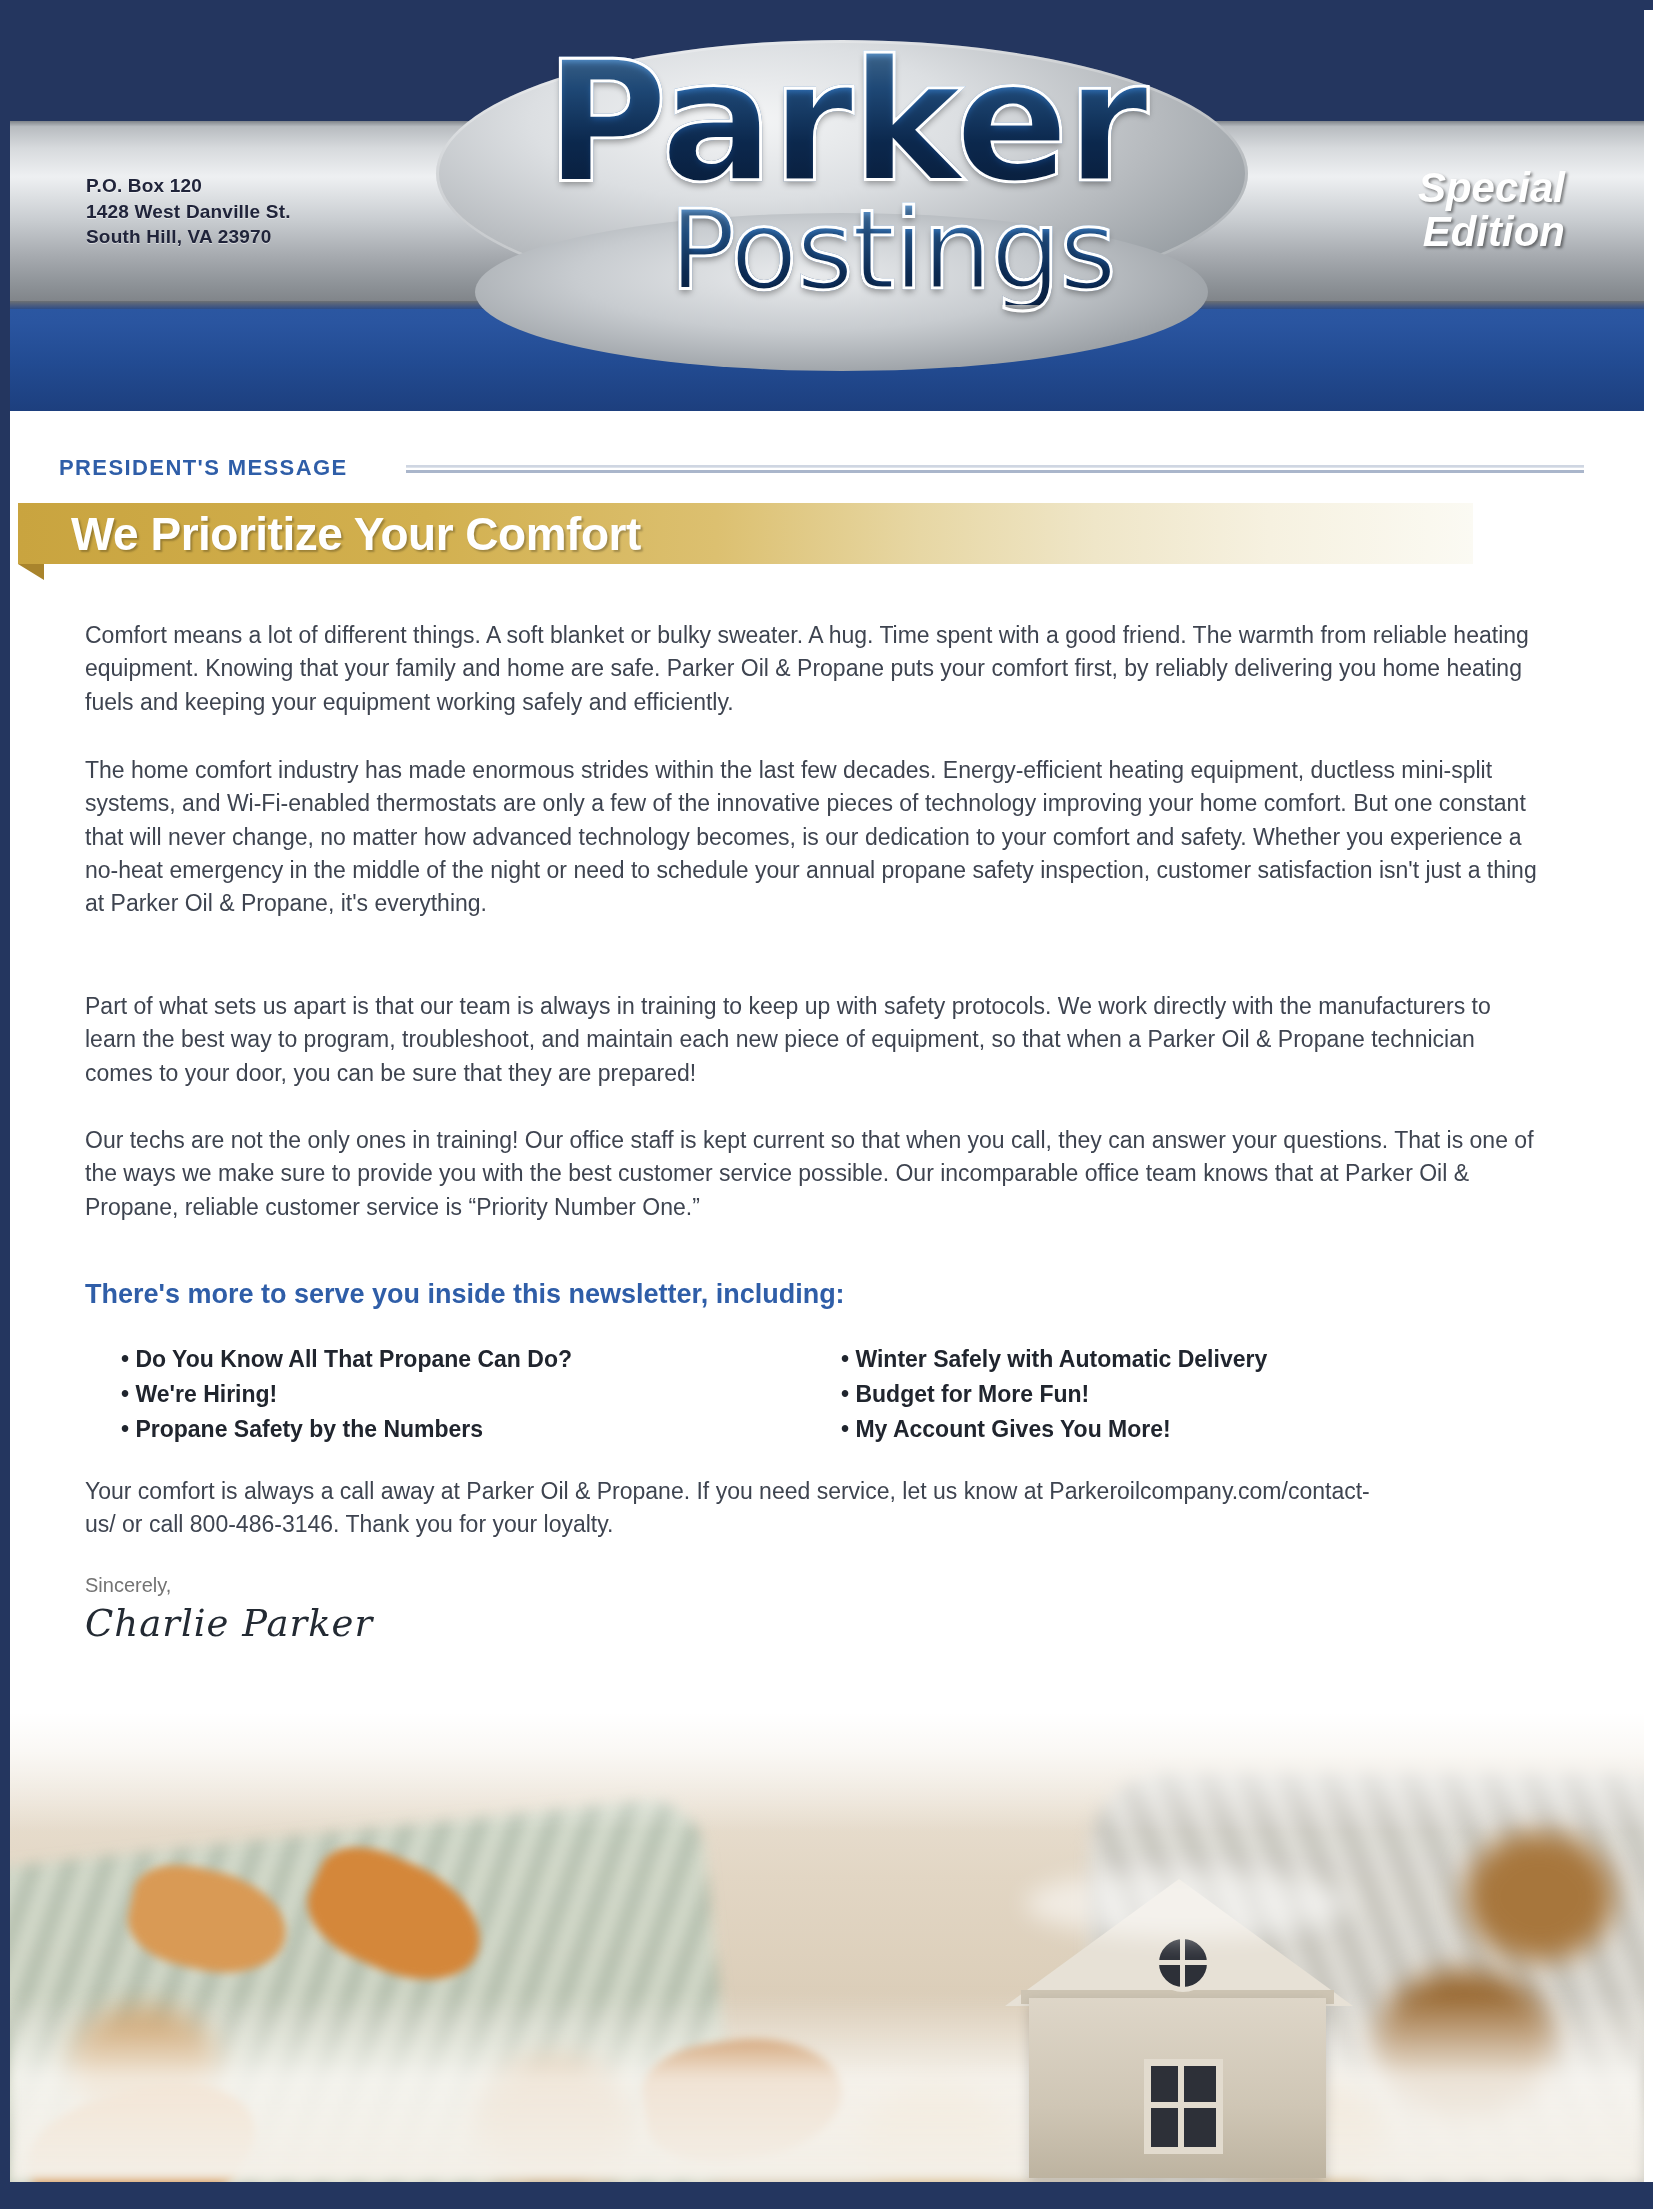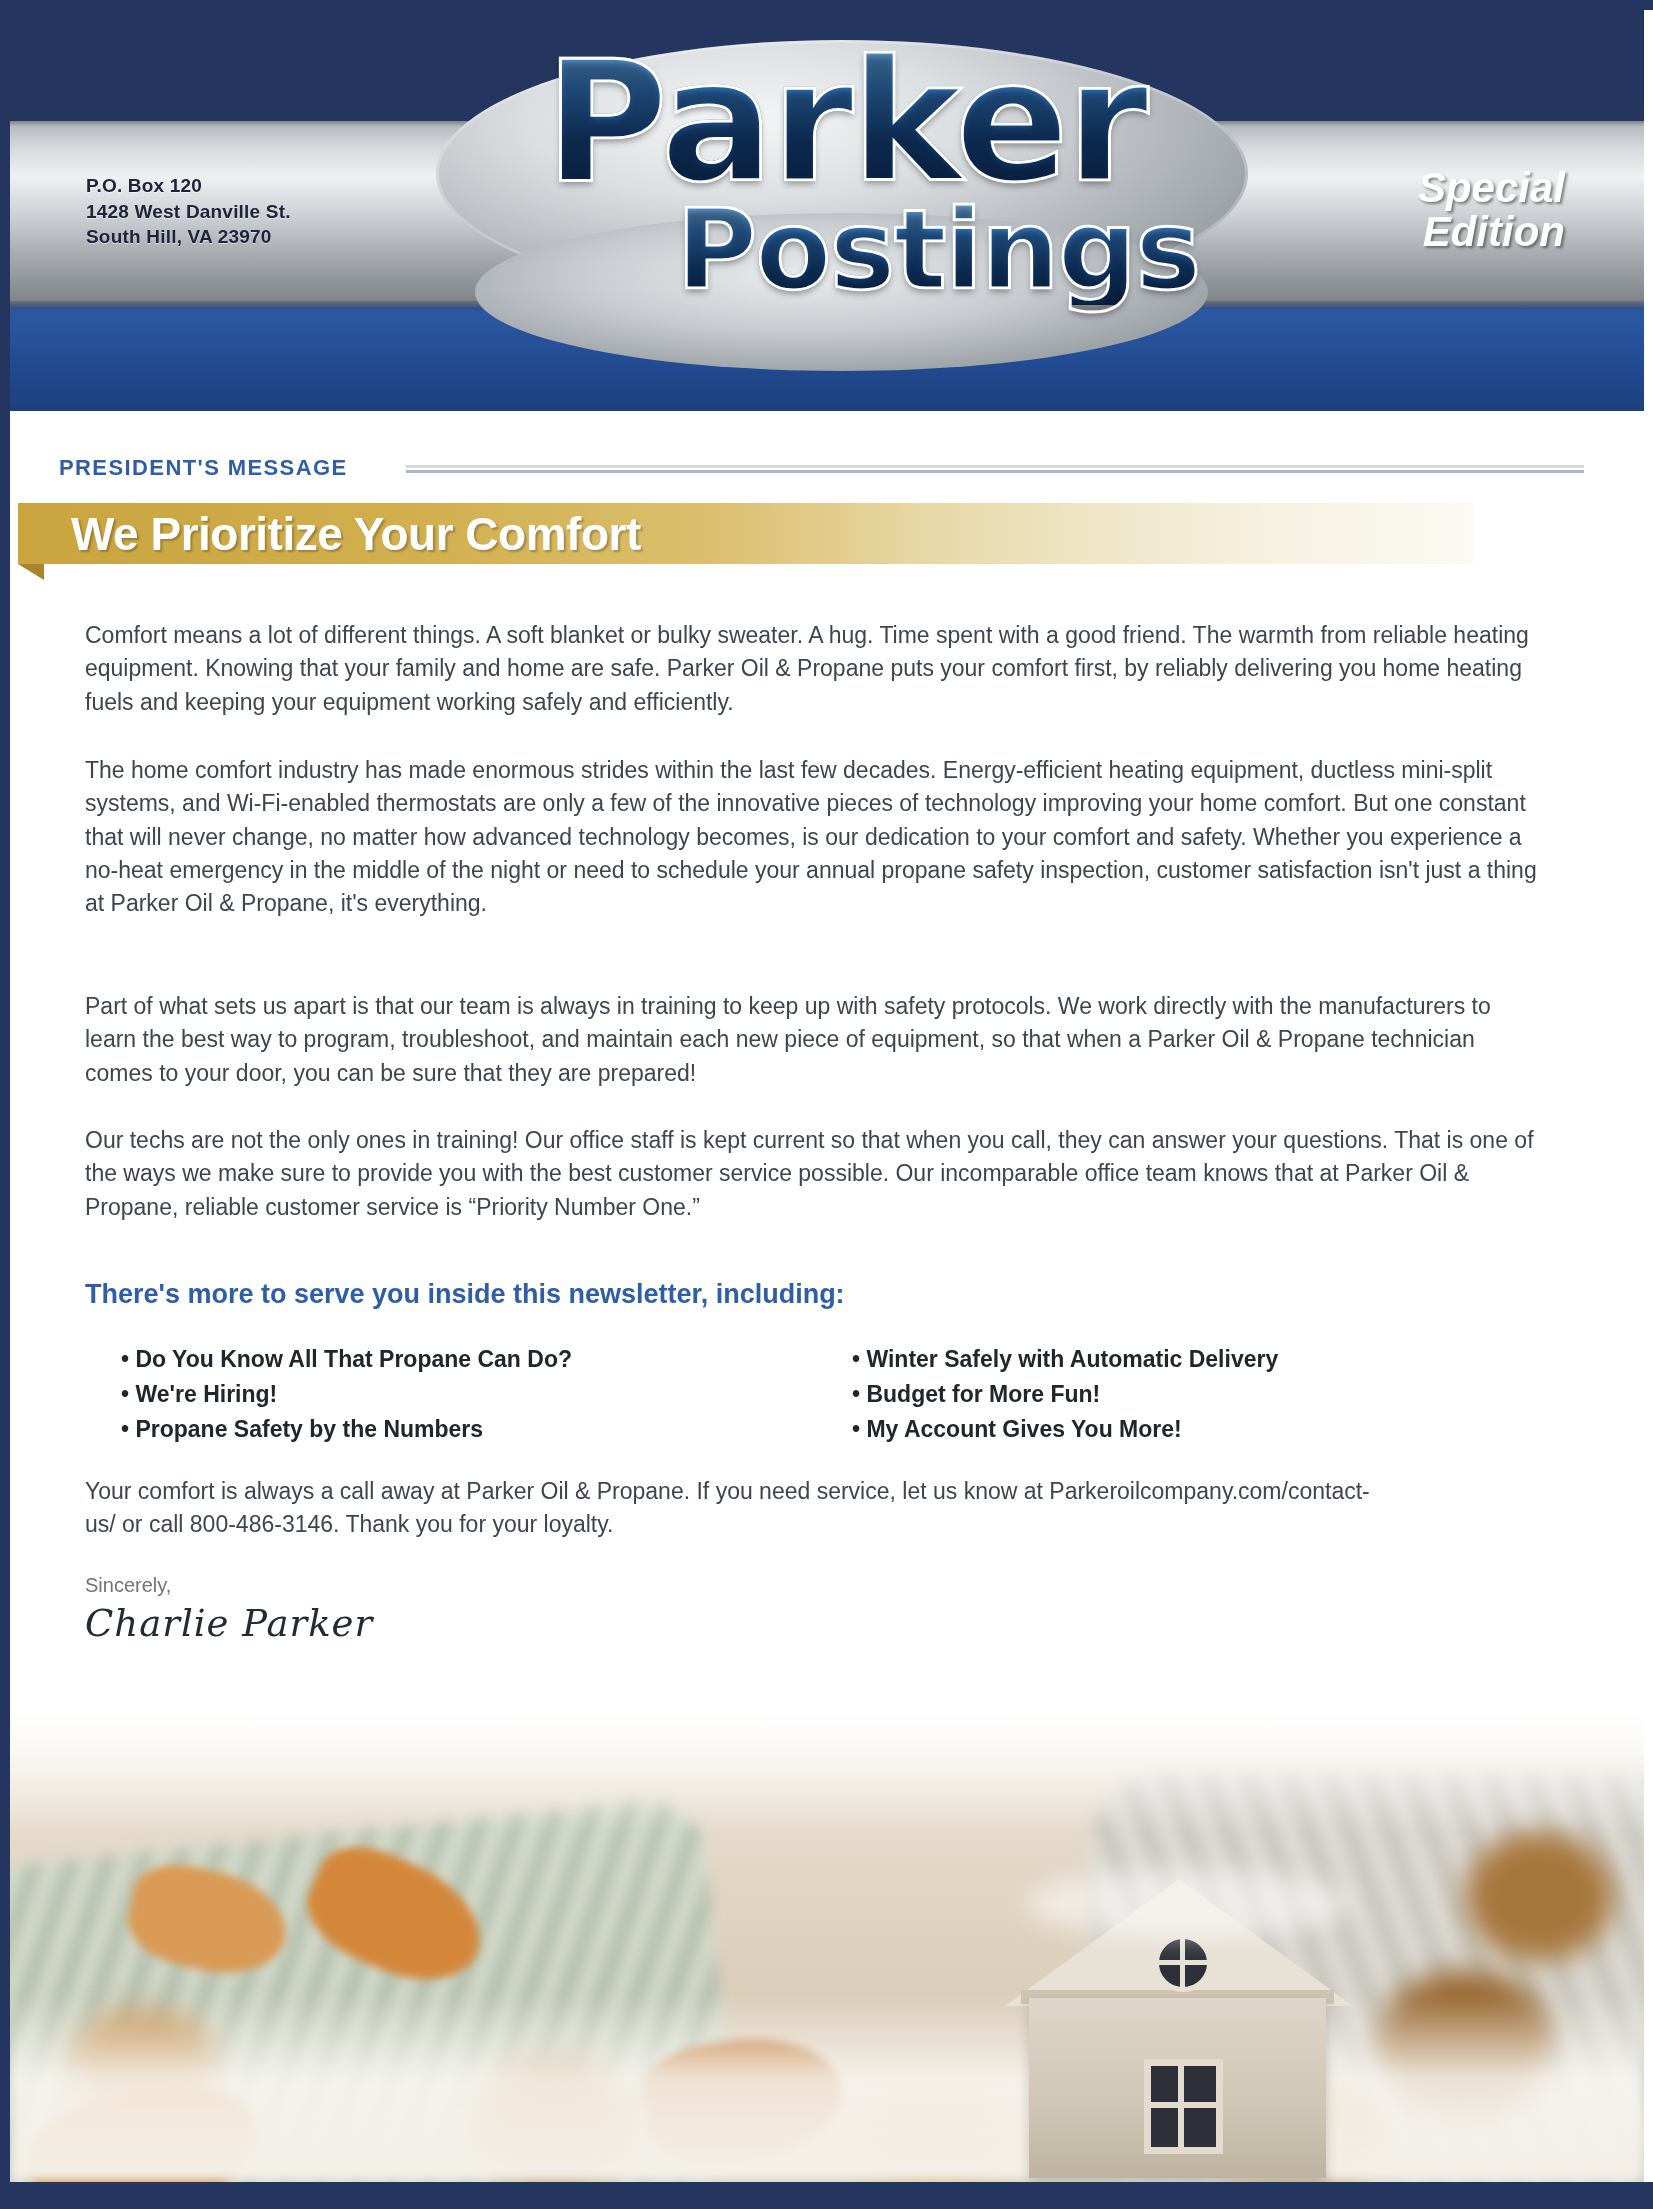--- a/index.html
+++ b/index.html
@@ -139,23 +139,23 @@
     background: linear-gradient(180deg, #6ea8dd 0%, #2f6fb5 30%, #123e77 62%, #0d2a55 100%);
     -webkit-background-clip: text;
     background-clip: text;
     color: transparent;
     -webkit-text-stroke: 3px #ffffff;
     text-shadow: 0 4px 6px rgba(0,0,0,0.35);
     font-family: "DejaVu Sans", sans-serif;
   }
   .logo-postings {
     position: absolute;
-    left: 131px; top: 156px;
+    left: 124px; top: 156px;
     font-size: 111px;
-    font-weight: bold;
+    font-weight: normal;
     line-height: 1;
     letter-spacing: -2px;
     background: linear-gradient(180deg, #7fb2e2 0%, #2f6fb5 35%, #123e77 70%, #0d2a55 100%);
     -webkit-background-clip: text;
     background-clip: text;
     color: transparent;
     -webkit-text-stroke: 3px #ffffff;
     text-shadow: 0 4px 6px rgba(0,0,0,0.35);
     font-family: "DejaVu Sans", sans-serif;
   }
@@ -235,21 +235,21 @@
     text-align: center;
   }
 
   .bullets {
     position: absolute;
     left: 121px; top: 1346px;
     width: 1436px;
     display: grid;
     grid-template-columns: 693px 693px;
     grid-auto-rows: 35px;
-    column-gap: 38px;
+    column-gap: 27px;
     color: #20252e;
     font-size: 23px;
     font-weight: bold;
   }
   .bullets span { white-space: nowrap; }
 
   .closing {
     position: absolute;
     left: 85px; top: 1475px;
     width: 1287px;

